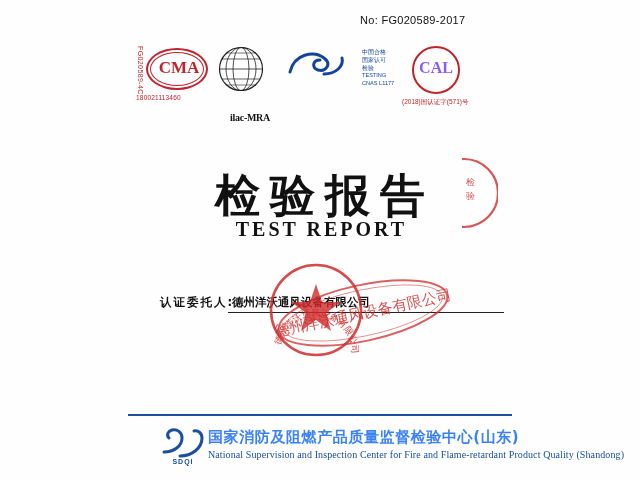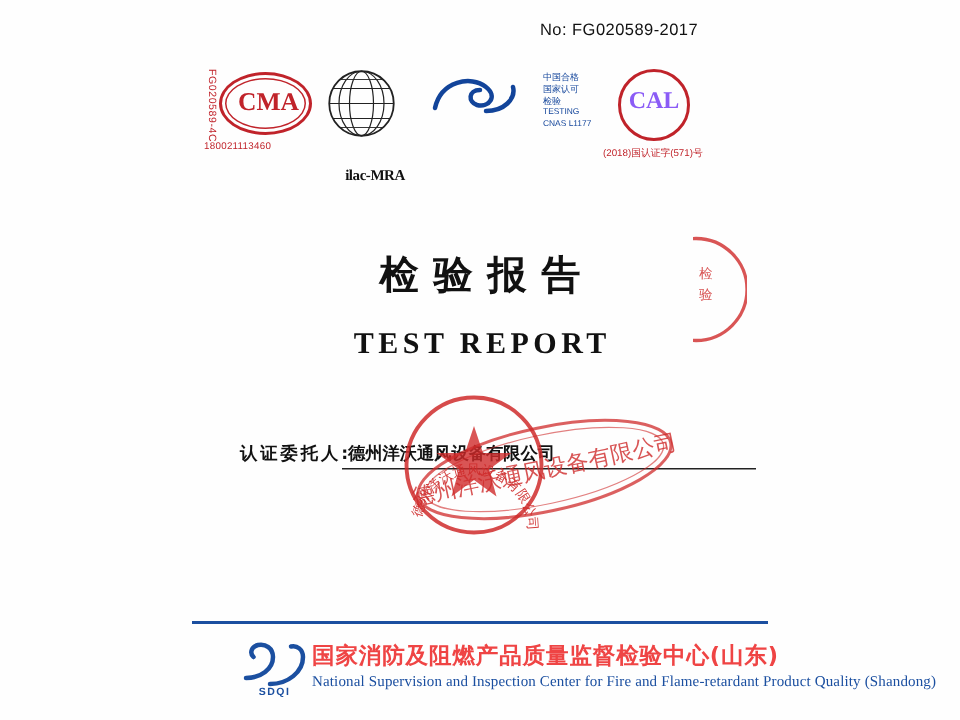--- a/index.html
+++ b/index.html
@@ -211,21 +211,21 @@
     white-space: nowrap;
   }
 
   
   .title-cn {
     position: absolute;
     left: 0;
     top: 166px;
     width: 640px;
     text-align: center;
-    font-size: 26px;
+    font-size: 45px;
     font-weight: bold;
     letter-spacing: 10px;
     color: #111;
     font-family: "DejaVu Sans", sans-serif;
     text-indent: 10px;
   }
   .title-en {
     position: absolute;
     left: 0;
     top: 218px;
@@ -337,21 +337,21 @@
     color: #1b4fa0;
     letter-spacing: 1px;
     font-family: "Liberation Sans", sans-serif;
   }
   .footer-cn {
     position: absolute;
     left: 208px;
     top: 8px;
     font-size: 15px;
     font-weight: bold;
-    color: #ef4444;
+    color: #3b82f6;
     letter-spacing: 0.6px;
     font-family: "DejaVu Sans", sans-serif;
     white-space: nowrap;
   }
   .footer-en {
     position: absolute;
     left: 208px;
     top: 29px;
     font-size: 10px;
     color: #1b4fa0;

